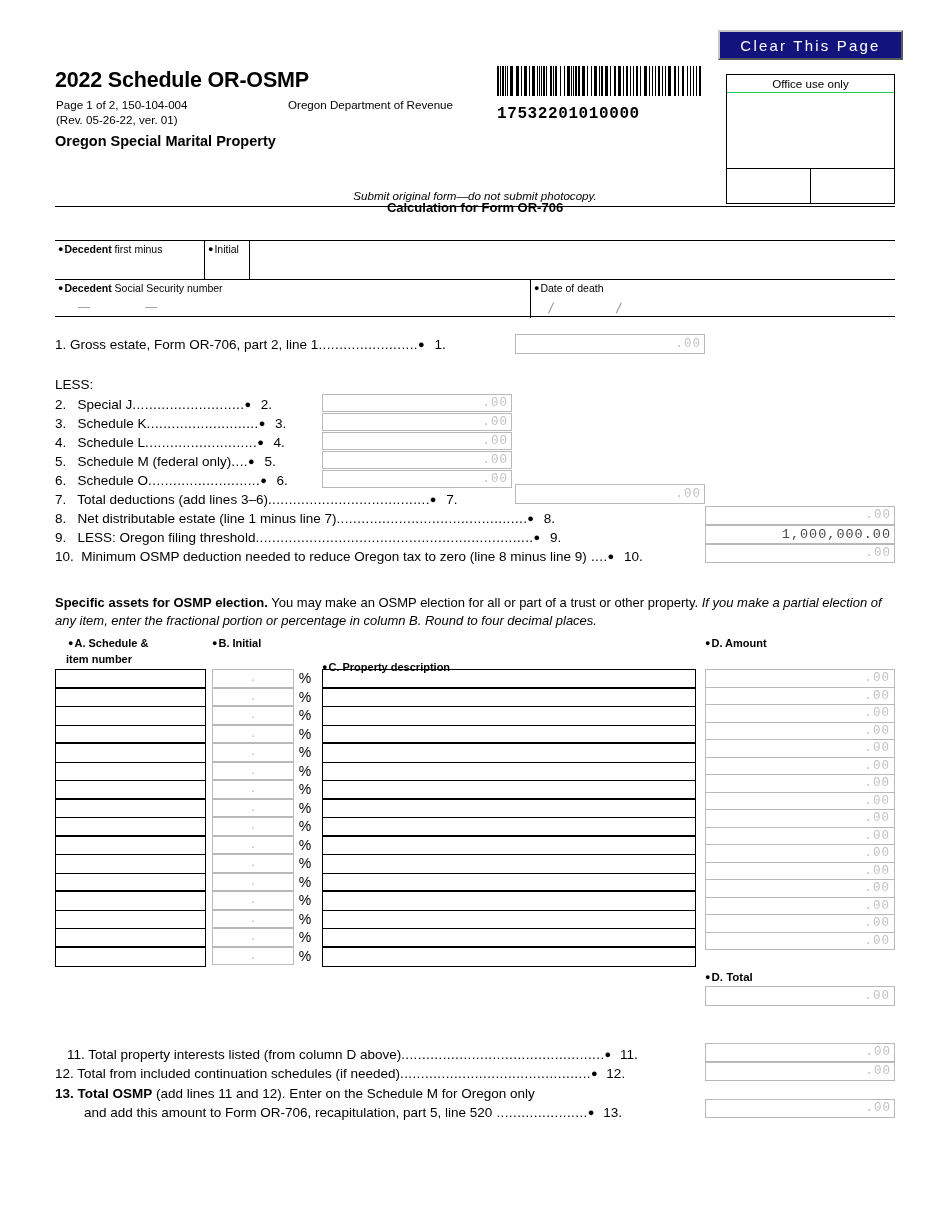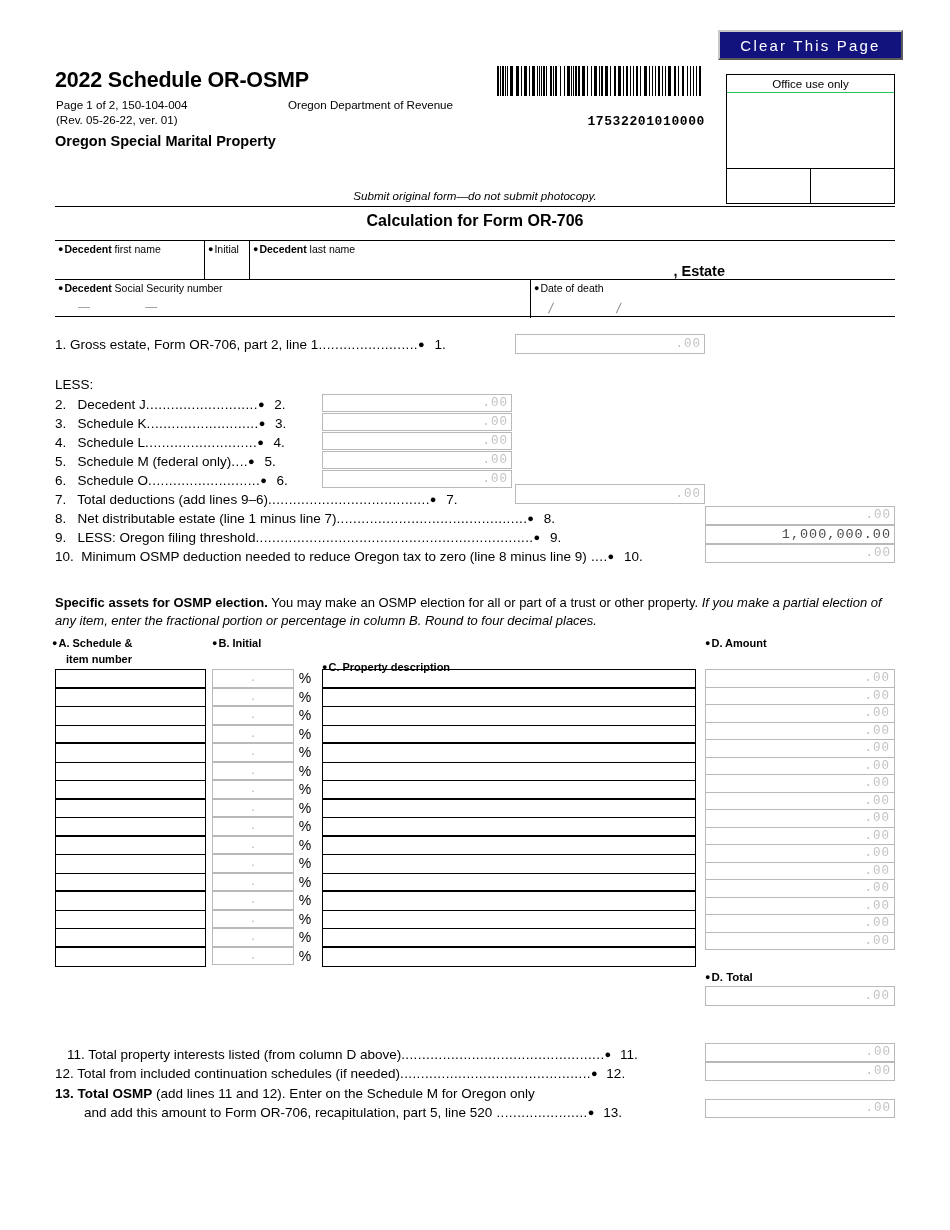--- a/index.html
+++ b/index.html
@@ -44,23 +44,23 @@
   .subline2 { position: absolute; left: 56px; top: 113px; font-size: 11.6px; }
   .title-sub {
     position: absolute; left: 55px; top: 133px;
     font-size: 14.5px; font-weight: bold;
   }
 
   
   .barcode-wrap { position: absolute; left: 497px; top: 66px; width: 208px; }
   .barcode { height: 30px; width: 206px; display: block; }
   .barcode-num {
-    text-align: right; font-family: "Liberation Mono", monospace;
-    font-size: 13px; font-weight: bold; letter-spacing: 0.6px;
-    margin-top: 18px;
+    text-align: left; font-family: "Liberation Mono", monospace;
+    font-size: 16px; font-weight: bold; letter-spacing: 0.6px;
+    margin-top: 9px;
   }
 
   
   .office-box {
     position: absolute; left: 726px; top: 74px;
     width: 169px; height: 130px;
     border: 1px solid #000;
   }
   .office-hdr {
     height: 18px; border-bottom: 1px solid #22c55e;
@@ -74,22 +74,22 @@
   
   .submit-note {
     position: absolute; left: 0; top: 189px; width: 950px;
     text-align: center; font-size: 11.6px; font-style: italic;
   }
   .rule-a {
     position: absolute; left: 55px; top: 206px; width: 840px;
     border-top: 1.6px solid #000;
   }
   .calc-hdr {
-    position: absolute; left: 0; top: 212px; width: 950px;
-    text-align: center; font-size: 16px; font-weight: bold;
+    position: absolute; left: 0; top: 200px; width: 950px;
+    text-align: center; font-size: 13px; font-weight: bold;
   }
 
   
   .dec-block { position: absolute; left: 55px; top: 240px; width: 840px; }
   .dec-row1 { position: relative; height: 39px; border-top: 1.6px solid #000; }
   .dec-c1 { position: absolute; left: 0; top: 0; width: 150px; height: 39px; border-right: 1px solid #000; }
   .dec-c2 { position: absolute; left: 150px; top: 0; width: 45px; height: 39px; border-right: 1px solid #000; }
   .dec-c3 { position: absolute; left: 195px; top: 0; width: 645px; height: 39px; }
   .dec-row2 { position: relative; height: 38px; border-top: 1.6px solid #000; border-bottom: 1.6px solid #000; }
   .dec-d1 { position: absolute; left: 0; top: 0; width: 476px; height: 38px; border-right: 1px solid #000; }
@@ -279,33 +279,27 @@
   </div>
 
   <div class="submit-note">Submit original form—do not submit photocopy.</div>
   <div class="rule-a"></div>
   <div class="calc-hdr">Calculation for Form OR-706</div>
 
   <div class="dec-block">
     <div class="dec-row1">
       <div class="dec-c1">
         <div class="fld-label">
-          <span class="bul">●</span><b>Decedent</b><span> first name</span>
+          <span class="bul">●</span><b>Decedent</b><span> first minus</span>
         </div>
       </div>
       <div class="dec-c2">
         <div class="fld-label">
           <span class="bul">●</span><span>Initial</span>
         </div>
-      </div>
-      <div class="dec-c3">
-        <div class="fld-label">
-          <span class="bul">●</span><b>Decedent</b><span> last name</span>
-        </div>
-        <div class="estate-txt">, Estate</div>
       </div>
     </div>
     <div class="dec-row2">
       <div class="dec-d1">
         <div class="fld-label">
           <span class="bul">●</span><b>Decedent</b><span> Social Security number</span>
         </div>
         <div class="ssn-marks">— —</div>
       </div>
       <div class="dec-d2">
@@ -321,21 +315,21 @@
     <span>1.</span>
     <span>Gross estate, Form OR-706, part 2, line 1</span><span class="dots">........................</span><span class="lbul">●</span>
     <span style="margin-left:6px;">1.</span>
   </div>
   <div class="inp" style="left:515px; top:334px; width:190px; height:20px;">.00</div>
 
   <div class="ln" style="left:55px; top:377px;">LESS:</div>
 
   <div class="ln" style="left:55px; top:397px;">
     <span>2.</span>&nbsp;&nbsp;
-    <span>Decedent J</span><span class="dots">...........................</span><span class="lbul">●</span>
+    <span>Special J</span><span class="dots">...........................</span><span class="lbul">●</span>
     <span style="margin-left:6px;">2.</span>
   </div>
   <div class="inp" style="left:322px; top:394px; width:190px; height:18px;">.00</div>
 
   <div class="ln" style="left:55px; top:416px;">
     <span>3.</span>&nbsp;&nbsp;
     <span>Schedule K</span><span class="dots">...........................</span><span class="lbul">●</span>
     <span style="margin-left:6px;">3.</span>
   </div>
   <div class="inp" style="left:322px; top:413px; width:190px; height:18px;">.00</div>
@@ -356,21 +350,21 @@
 
   <div class="ln" style="left:55px; top:473px;">
     <span>6.</span>&nbsp;&nbsp;
     <span>Schedule O</span><span class="dots">...........................</span><span class="lbul">●</span>
     <span style="margin-left:6px;">6.</span>
   </div>
   <div class="inp" style="left:322px; top:470px; width:190px; height:18px;">.00</div>
 
   <div class="ln" style="left:55px; top:492px;">
     <span>7.</span>&nbsp;&nbsp;
-    <span>Total deductions (add lines 9–6)</span><span class="dots">.......................................</span><span class="lbul">●</span>
+    <span>Total deductions (add lines 3–6)</span><span class="dots">.......................................</span><span class="lbul">●</span>
     <span style="margin-left:6px;">7.</span>
   </div>
   <div class="inp" style="left:515px; top:484px; width:190px; height:20px;">.00</div>
 
   <div class="ln" style="left:55px; top:511px;">
     <span>8.</span>&nbsp;&nbsp;
     <span>Net distributable estate (line 1 minus line 7)</span><span class="dots">..............................................</span><span class="lbul">●</span>
     <span style="margin-left:6px;">8.</span>
   </div>
   <div class="inp" style="left:705px; top:506px; width:190px; height:19px;">.00</div>
@@ -384,21 +378,21 @@
 
   <div class="ln" style="left:55px; top:549px;">
     <span>10.</span>&nbsp;
     <span>Minimum OSMP deduction needed to reduce Oregon tax to zero (line 8 minus line 9)</span><span class="dots"> ....</span><span class="lbul">●</span>
     <span style="margin-left:6px;">10.</span>
   </div>
   <div class="inp" style="left:705px; top:544px; width:190px; height:19px;">.00</div>
 
   <div class="spec-p"><b>Specific assets for OSMP election.</b><span> You may make an OSMP election for all or part of a trust or other property. </span><i>If you make a partial election of any item, enter the fractional portion or percentage in column B. Round to four decimal places.</i></div>
 
-  <div class="colhdr" style="left:52px; top:637px;">
+  <div class="colhdr" style="left:68px; top:637px;">
     <span class="bul">●</span><span>A. Schedule &amp;</span>
   </div>
   <div class="colhdr" style="left:66px; top:653px;">item number</div>
   <div class="colhdr" style="left:212px; top:637px;">
     <span class="bul">●</span><span>B. Initial</span>
   </div>
   <div class="colhdr" style="left:322px; top:637px;margin-top:24px;">
     <span class="bul">●</span><span>C. Property description</span>
   </div>
   <div class="colhdr" style="left:705px; top:637px;">

